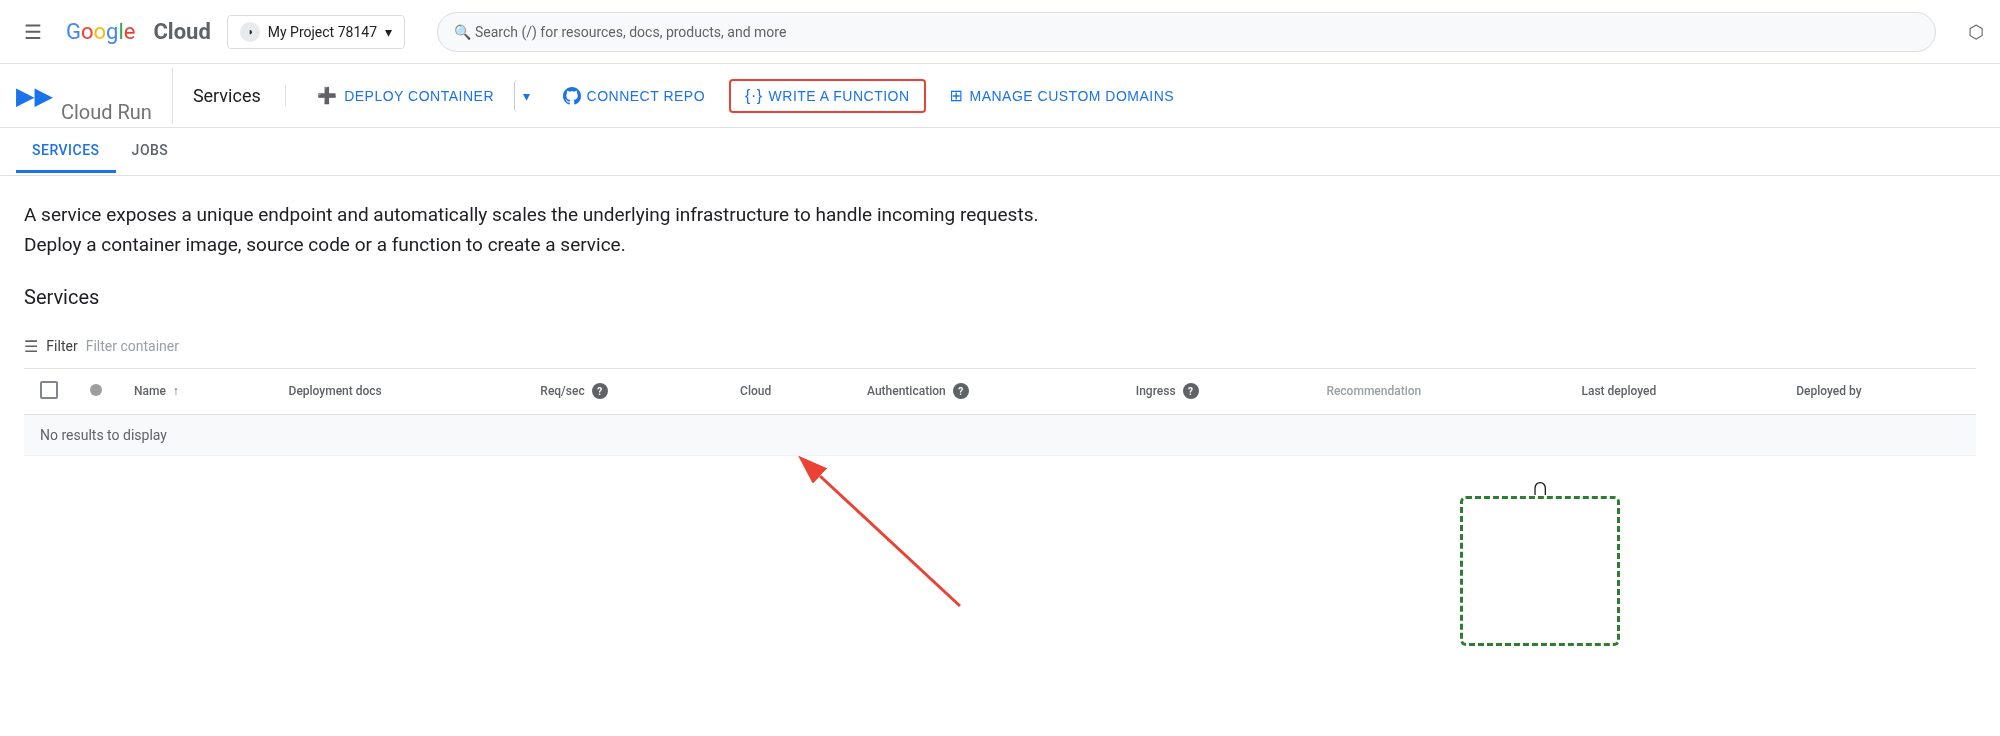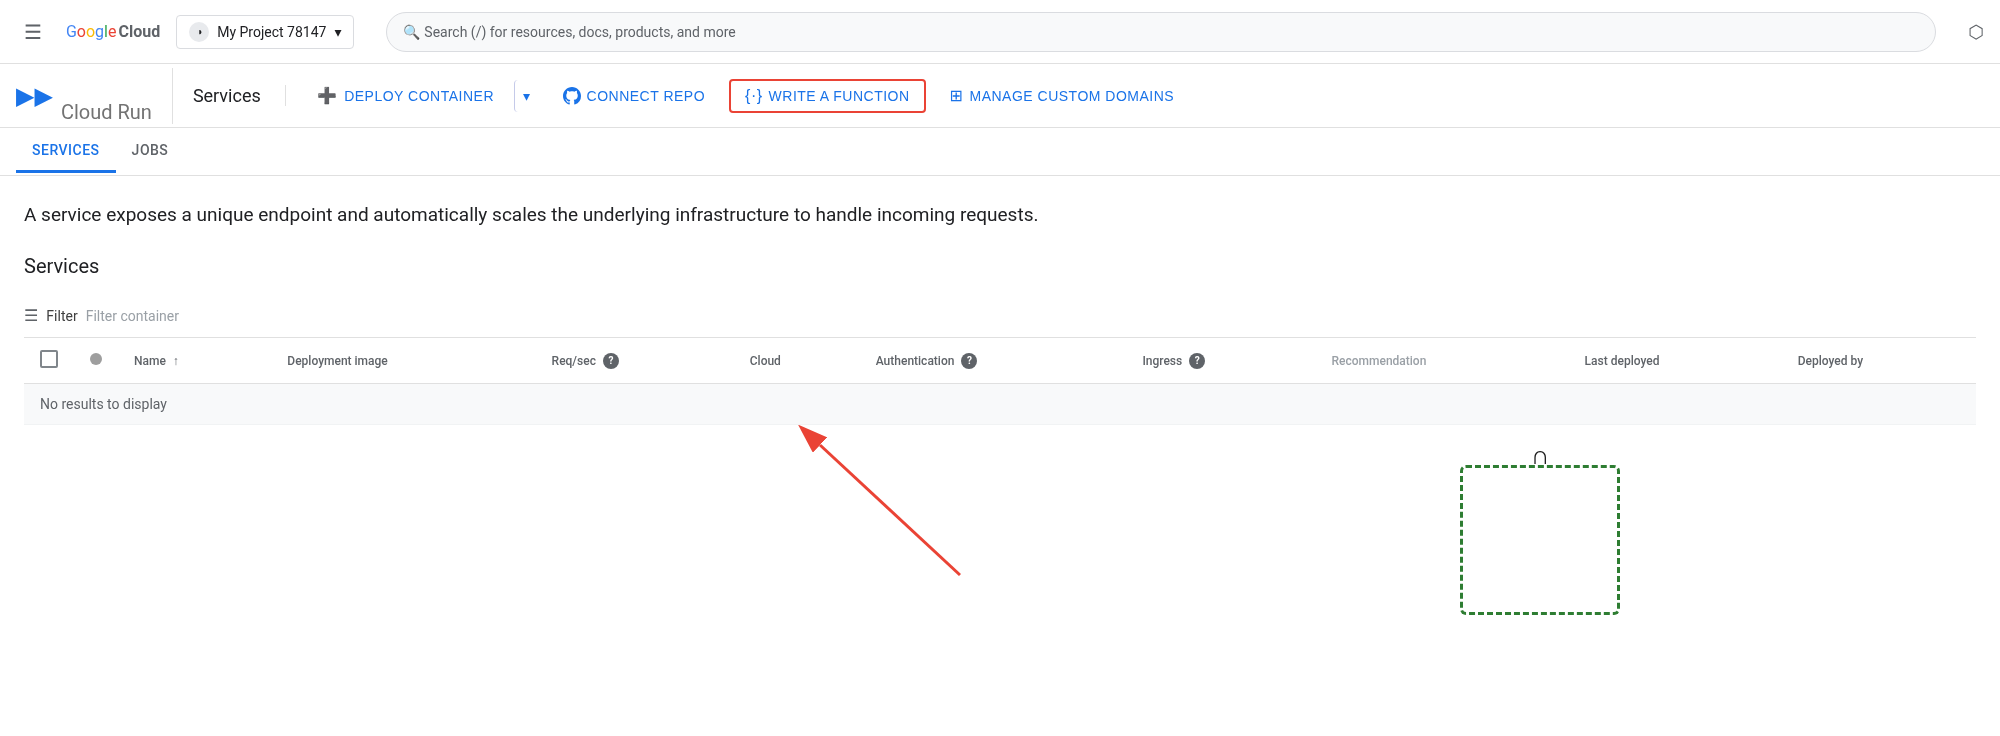--- a/index.html
+++ b/index.html
@@ -16,22 +16,22 @@
     }
     .topbar-menu-icon {
       cursor: pointer;
       font-size: 20px;
       color: #5f6368;
       padding: 8px;
     }
     .google-cloud-logo {
       display: flex;
       align-items: center;
-      gap: 2px;
-      font-size: 16px;
+      gap: 18px;
+      font-size: 22px;
       font-weight: 400;
       white-space: nowrap;
     }
     .logo-g { color: #4285f4; }
     .logo-o1 { color: #ea4335; }
     .logo-o2 { color: #fbbc05; }
     .logo-g2 { color: #4285f4; }
     .logo-l { color: #34a853; }
     .logo-e { color: #ea4335; }
     .logo-cloud { color: #5f6368; font-weight: bold; }
@@ -323,20 +323,21 @@
     <span>SERVICES</span>
   </div>
   <div class="tab">
     <span>JOBS</span>
   </div>
 </div>
 
 <div class="main-content">
   <div class="description">
     <div>A service exposes a unique endpoint and automatically scales the underlying infrastructure to handle incoming requests.</div>
+    <div>Deploy a container image, source code or a function to create a service.</div>
   </div>
 
   <div class="section-title">Services</div>
 
   <div class="filter-bar">
     <span class="filter-icon">☰</span>
     <span style="cursor:pointer; color:#404040;">Filter</span>
     <span style="cursor:text; color:#9aa0a6;">Filter container</span>
   </div>
 
@@ -347,21 +348,21 @@
           <span class="checkbox"></span>
         </th>
         <th class="th-status">
           <span class="status-dot"></span>
         </th>
         <th>
           <span>Name</span>
           <span class="sort-icon">↑</span>
         </th>
         <th>
-          <span>Deployment image</span>
+          <span>Deployment docs</span>
         </th>
         <th>
           <span>Req/sec</span>
           <span class="help-icon">?</span>
         </th>
         <th>
           <span>Cloud</span>
         </th>
         <th>
           <span>Authentication</span>

